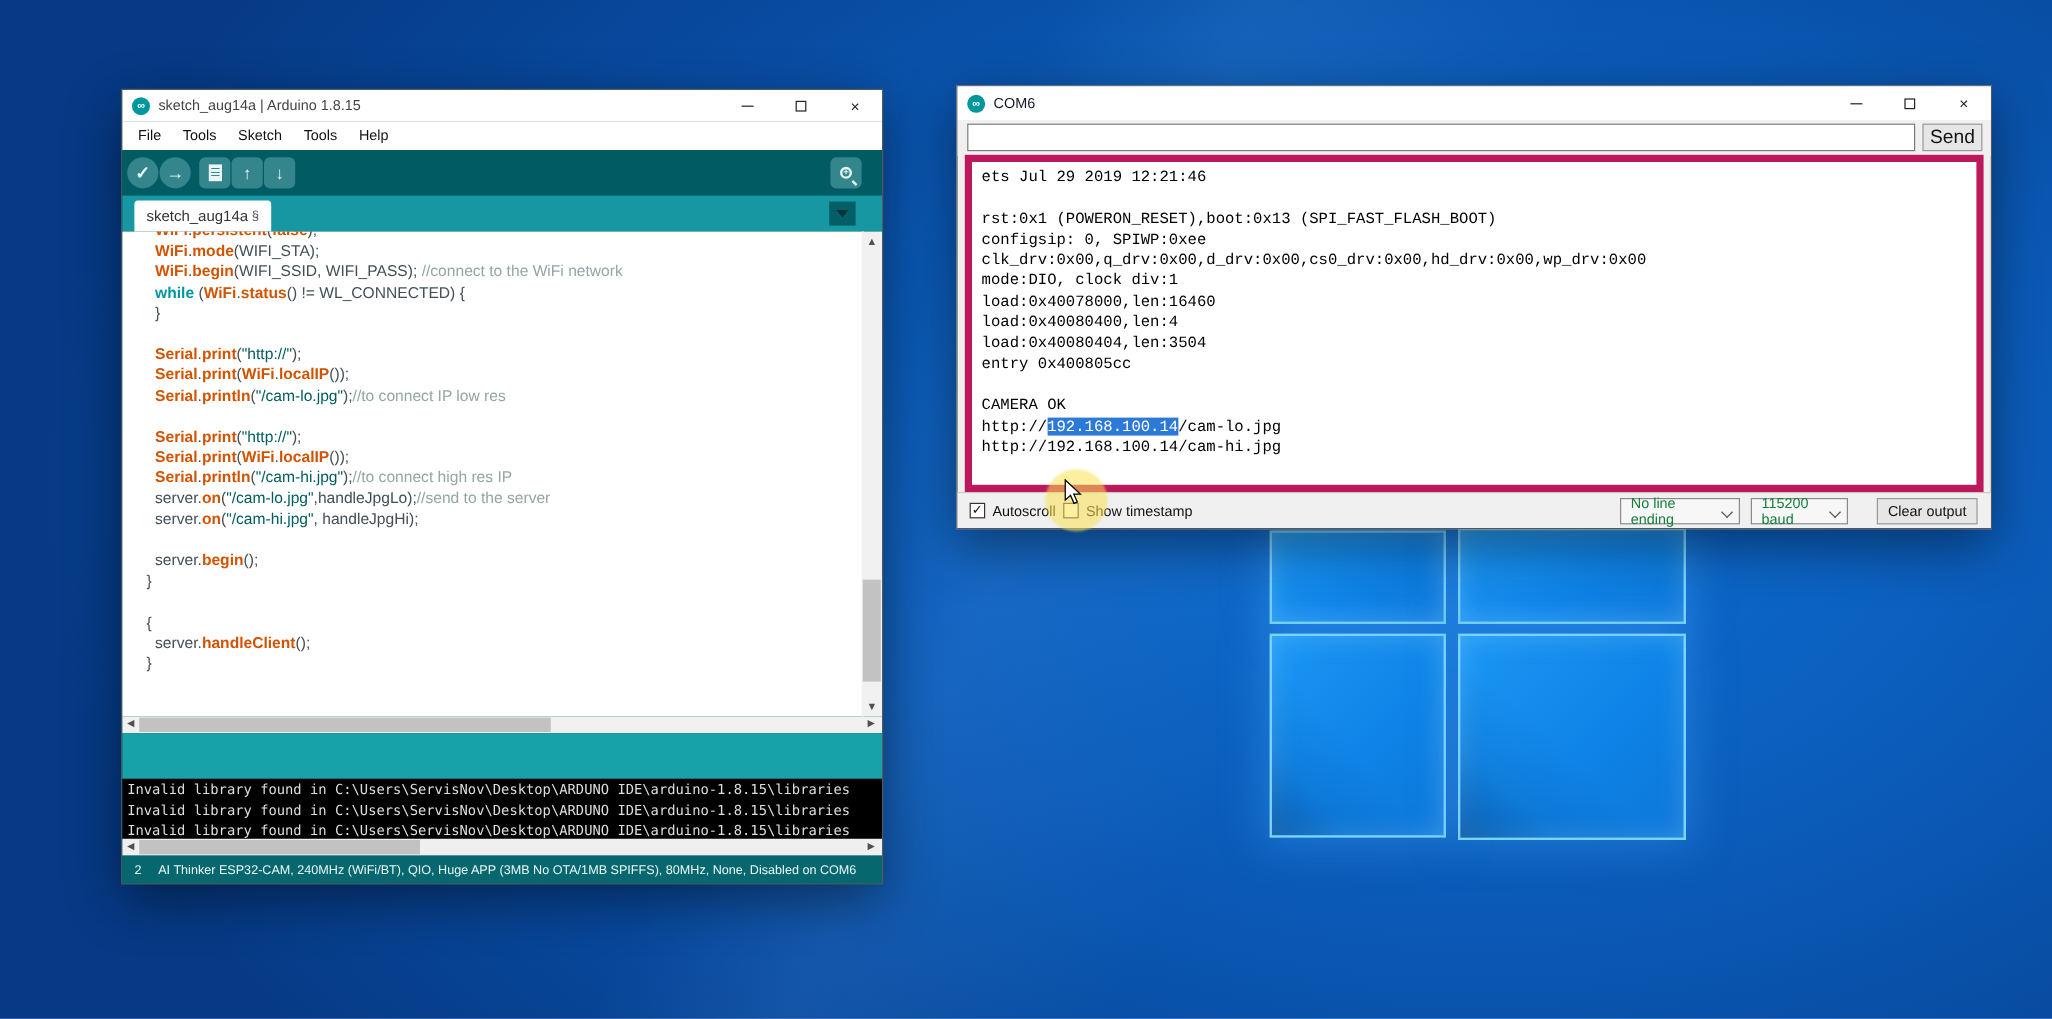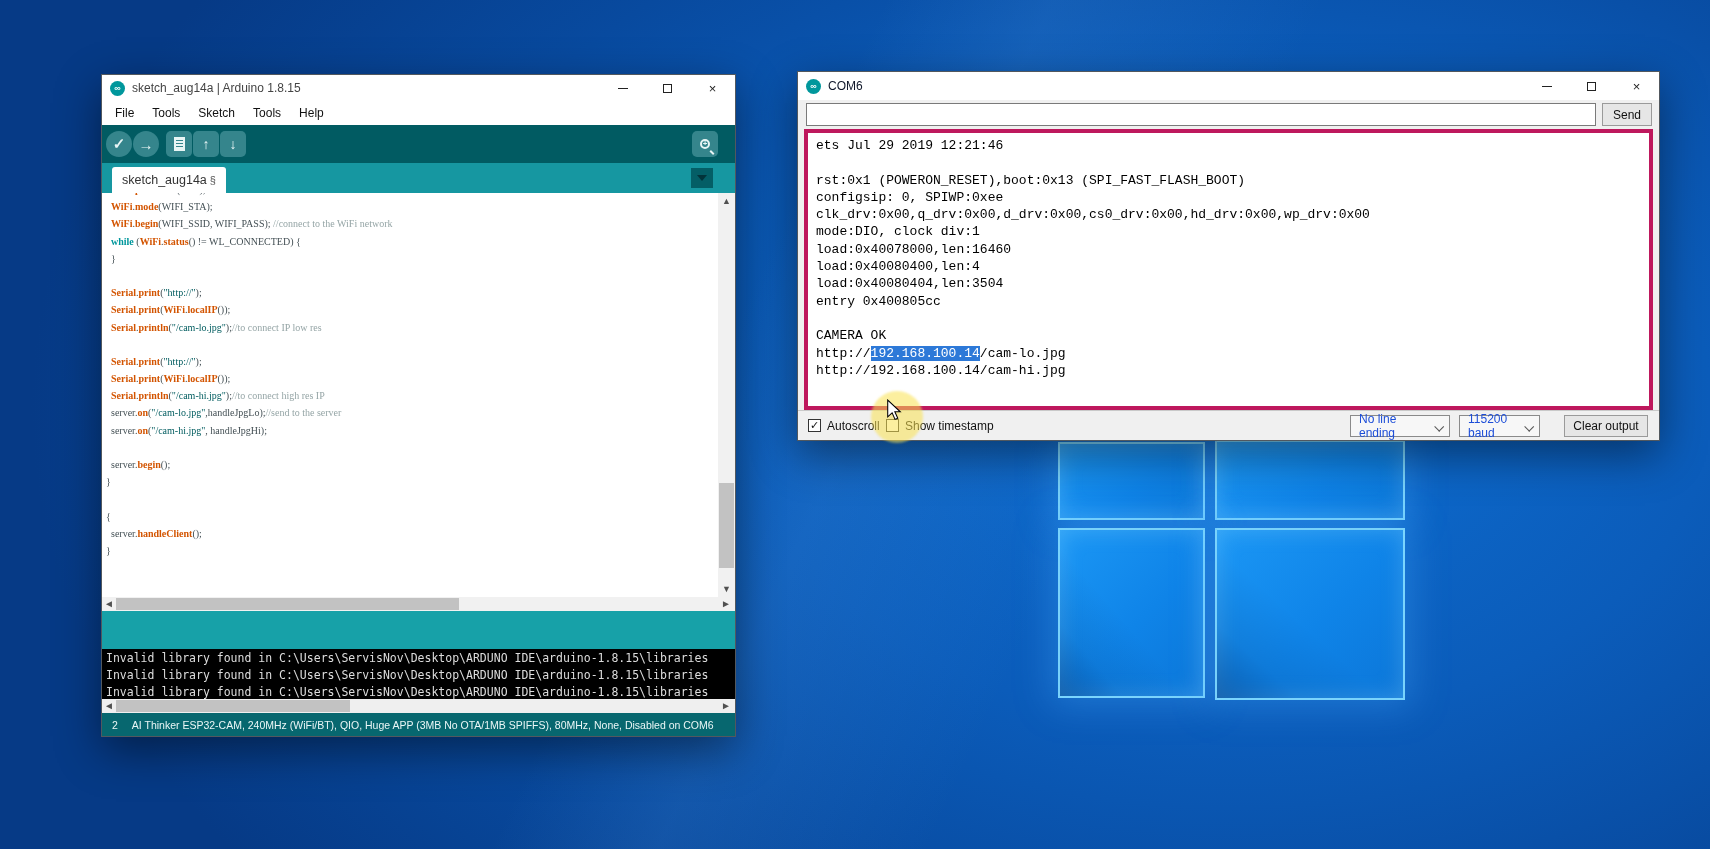--- a/index.html
+++ b/index.html
@@ -49,21 +49,21 @@
   .lens { width:10px; height:10px; border:2px solid #E8F5F5; border-radius:50%; position:relative; font-size:8px; line-height:6px; text-align:center; color:#E8F5F5; }
   .lens::after { content:""; position:absolute; width:2px; height:5px; background:#E8F5F5; left:9px; top:9px; transform:rotate(-45deg); }
   #ardu .tabstrip { position:absolute; left:0; top:88px; right:0; height:30px; background:#1697A1; }
   .tab { position:absolute; left:10px; bottom:0; height:26px; background:#fff; border-radius:3px 3px 0 0; padding:0 10px;
     display:flex; align-items:center; font-size:12.5px; color:#333; }
   .tab .mod { margin-left:3px; font-size:11px; color:#555; }
   .tabmenu { position:absolute; right:22px; top:5px; width:22px; height:20px; background:#045E66; display:flex; align-items:center; justify-content:center; }
   .tabmenu::after { content:""; width:0; height:0; border-left:5px solid transparent; border-right:5px solid transparent; border-top:6px solid #02333a; }
 
   #ardu .editor { position:absolute; left:0; top:118px; width:618px; height:404px; background:#fff; overflow:hidden; }
-  .code { position:absolute; left:4px; top:-9px; font-family:Liberation Serif, serif; font-size:10px; }
+  .code { position:absolute; left:20px; top:-9px; font-family:Liberation Sans, sans-serif; font-size:13px; }
   .cl { height:17.2px; white-space:pre; }
   .tk-p { color:#434F54; } .tk-f { color:#D35400; font-weight:bold; } .tk-k { color:#00979C; font-weight:bold; }
   .tk-s { color:#005C5F; } .tk-c { color:#95A5A6; }
 
   .vscroll { position:absolute; right:0; top:118px; width:17px; height:404px; background:#F1F1F1; }
   .varrow { position:absolute; left:0; width:17px; height:16px; color:#505050; font-size:9px; text-align:center; line-height:16px; }
   .vthumb { position:absolute; left:1px; width:15px; background:#C2C2C2; }
   .hscroll { position:absolute; left:0; right:0; height:14px; background:#F1F1F1; }
   .harrow { position:absolute; top:0; width:14px; height:14px; color:#505050; font-size:10px; text-align:center; line-height:14px; }
   .hthumb { position:absolute; top:1px; height:12px; background:#C2C2C2; }
@@ -74,28 +74,28 @@
   .console div { font-family:"DejaVu Sans Mono",monospace; font-size:11.5px; color:#DDDDDD; white-space:nowrap; height:17px; }
   .statusbar { position:absolute; left:0; top:638px; right:0; bottom:0; background:#07676F; color:#EAF6F6; display:flex; align-items:center; font-size:10.5px; }
   .statusbar .ln { margin:0 14px 0 10px; }
 
   
   #serial { left:797px; top:71px; width:863px; height:370px; background:#F0F0F0; }
   #serial .titlebar { height:28px; }
   #serial .winbtns { height:28px; } #serial .wbtn { height:28px; }
   .sendrow { position:absolute; left:0; top:28px; right:0; height:30px; background:#F0F0F0; }
   .sendrow input { position:absolute; left:8px; top:3px; width:790px; height:23px; border:1px solid #7A7A7A; background:#fff; font-size:12px; padding:0 6px; font-family:"Liberation Sans",sans-serif; }
-  .sendbtn { position:absolute; right:7px; top:3px; width:50px; height:23px; background:#E6E6E6; border:1px solid #9A9A9A; font-size:12px; color:#111; display:flex; align-items:center; justify-content:center; }
-  .sout { position:absolute; left:6px; top:57px; right:6px; bottom:30px; background:#fff; border:4px solid #be185d; overflow:hidden; padding:5px 0 0 8px; }
+  .sendbtn { position:absolute; right:7px; top:3px; width:50px; height:23px; background:#E6E6E6; border:1px solid #9A9A9A; font-size:16px; color:#111; display:flex; align-items:center; justify-content:center; }
+  .sout { position:absolute; left:6px; top:57px; right:6px; bottom:30px; background:#fff; border:6px solid #be185d; overflow:hidden; padding:5px 0 0 8px; }
   .sout div { font-family:"Liberation Mono",monospace; font-size:13px; color:#000; white-space:pre; height:17.3px; }
   .sout .sel { background:#2D79D8; color:#fff; }
   .sbar { position:absolute; left:0; right:0; bottom:0; height:30px; background:#F0F0F0; border-top:1px solid #C9C9C9; }
   .chk { position:absolute; top:8px; width:13px; height:13px; background:#fff; border:1px solid #333; font-size:11px; line-height:11px; text-align:center; color:#111; }
   .sbar label { position:absolute; top:8px; font-size:12px; color:#111; white-space:nowrap; }
-  .combo { position:absolute; top:4px; height:22px; background:#F7F7F7; border:1px solid #8A8A8A; font-size:12px; color:#1d4ed8;
+  .combo { position:absolute; top:4px; height:22px; background:#F7F7F7; border:1px solid #8A8A8A; font-size:12px; color:#15803d;
     display:flex; align-items:center; padding:0 22px 0 8px; }
   .combo::after { content:""; position:absolute; right:7px; top:8px; width:6px; height:6px; border-right:1.5px solid #555; border-bottom:1.5px solid #555; transform:rotate(45deg) translateY(-1px); }
   .pushbtn { position:absolute; top:4px; height:22px; background:#E6E6E6; border:1px solid #9A9A9A; font-size:12px; color:#111; display:flex; align-items:center; justify-content:center; }
 
   
   .halo { position:absolute; left:871px; top:391px; width:52px; height:52px; border-radius:50%; background:rgba(250,225,80,0.55); filter:blur(1px); z-index:50; }
   .cursor { position:absolute; left:884px; top:399px; z-index:60; }
 </style>
 </head>
 <body>

